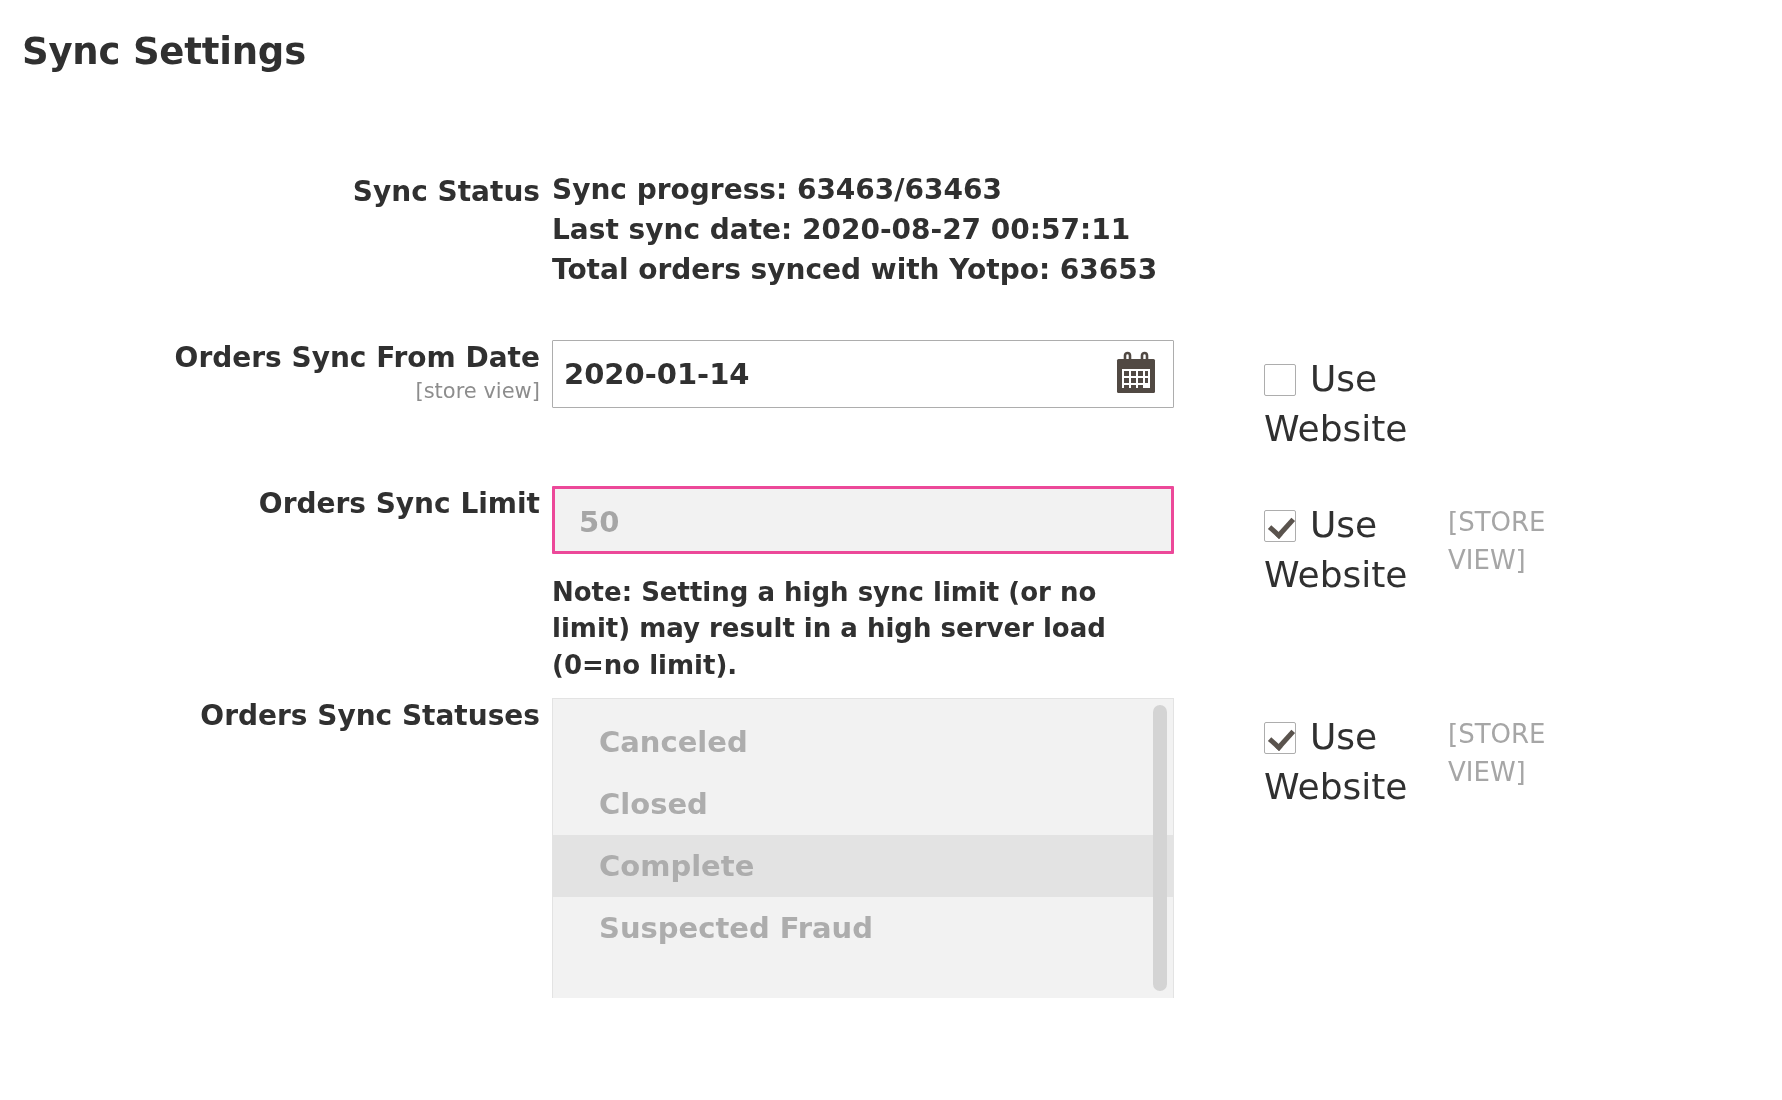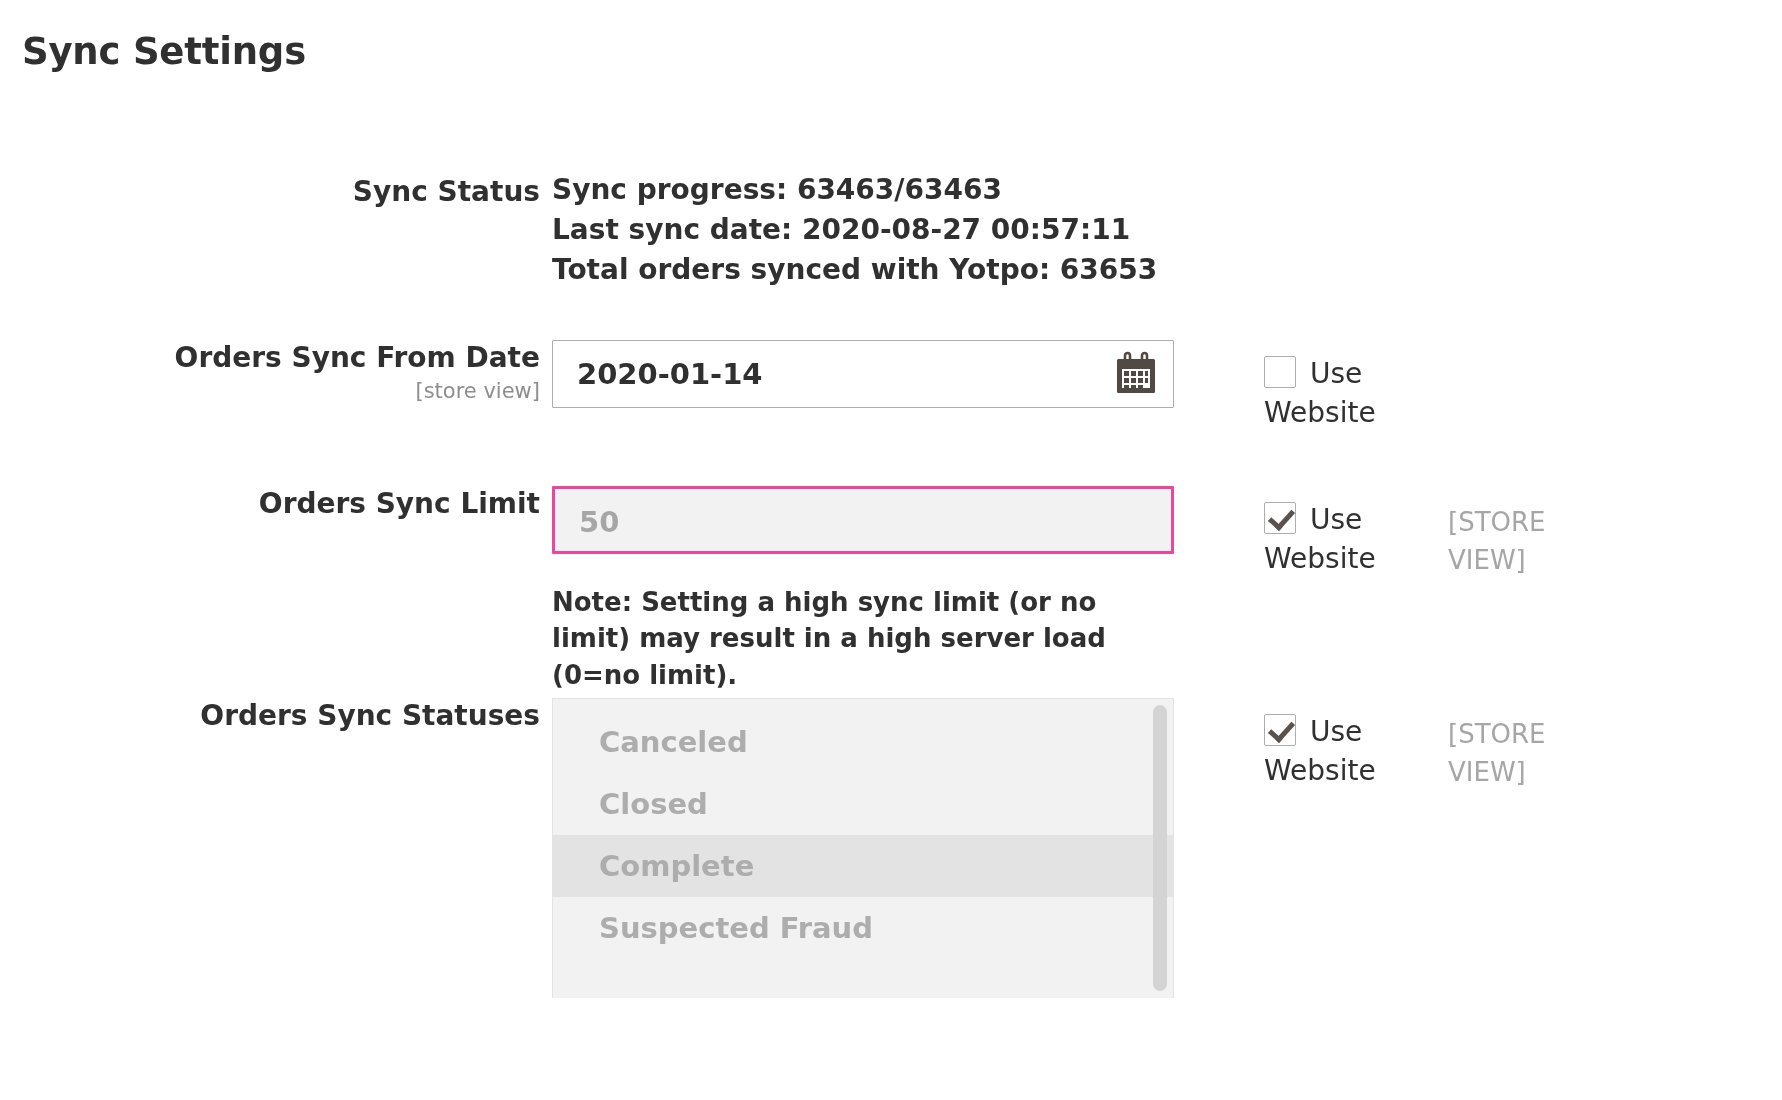--- a/index.html
+++ b/index.html
@@ -80,21 +80,21 @@
     position: relative;
     width: 622px;
     height: 68px;
     box-sizing: border-box;
     border: 1px solid #adadad;
     background: #ffffff;
     border-radius: 1px;
   }
   .input-wrap .input-value {
     position: absolute;
-    left: 24px;
+    left: 11px;
     top: 0;
     height: 66px;
     line-height: 66px;
     font-size: 29px;
     color: #303030;
   }
   .calendar-btn {
     position: absolute;
     right: 14px;
     top: 50%;
@@ -119,21 +119,21 @@
     position: absolute;
     left: 24px;
     top: 0;
     height: 66px;
     line-height: 66px;
     font-size: 29px;
     color: #a6a6a6;
   }
 
   .note {
-    margin-top: 30px;
+    margin-top: 20px;
     font-size: 26px;
     color: #303030;
     line-height: 1.4;
     width: 600px;
   }
 
   
   .multiselect {
     position: relative;
     width: 622px;
@@ -181,21 +181,21 @@
 
   
   .inherit-col {
     position: absolute;
     left: 1264px;
     width: 180px;
   }
   .inherit {
     display: block;
     position: relative;
-    font-size: 28px;
+    font-size: 36px;
     color: #303030;
     line-height: 1.4;
     width: 175px;
   }
   .cb {
     display: inline-block;
     width: 32px;
     height: 32px;
     box-sizing: border-box;
     border: 1px solid #adadad;

